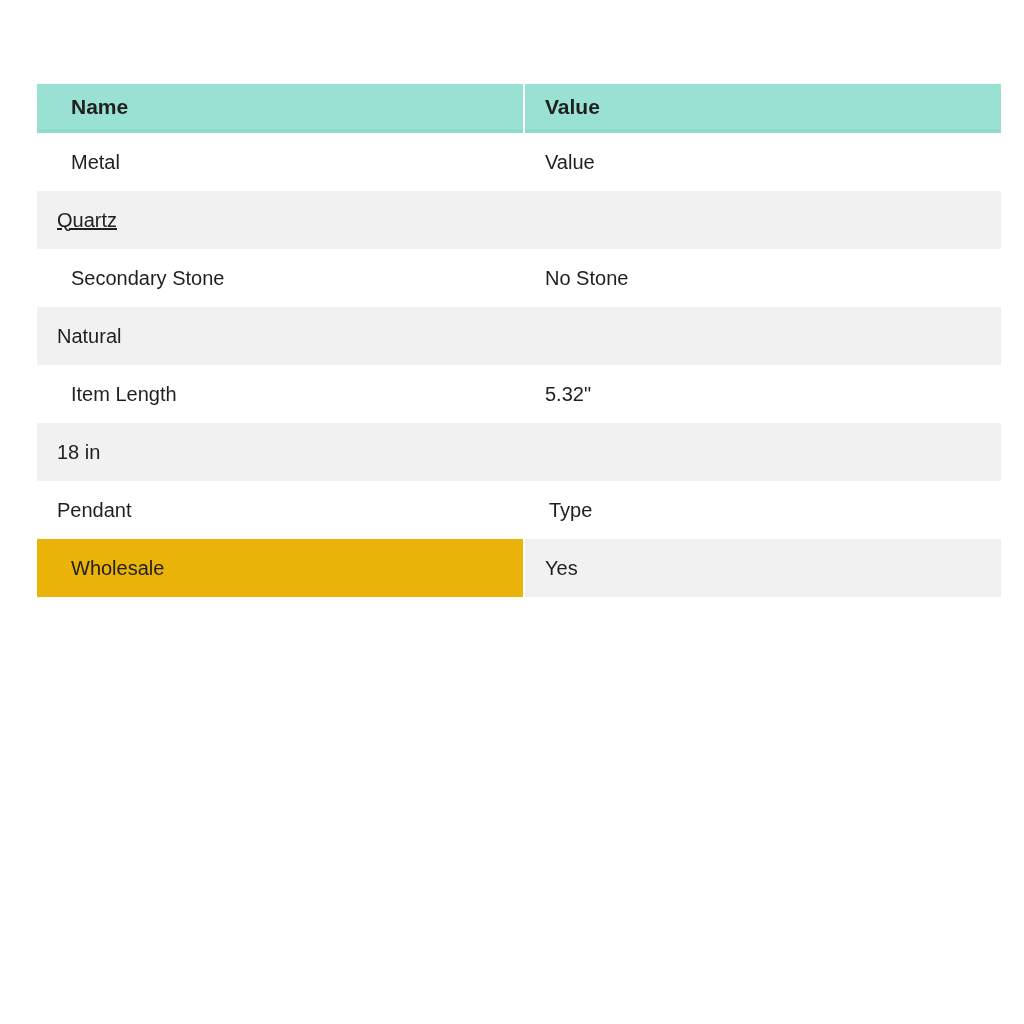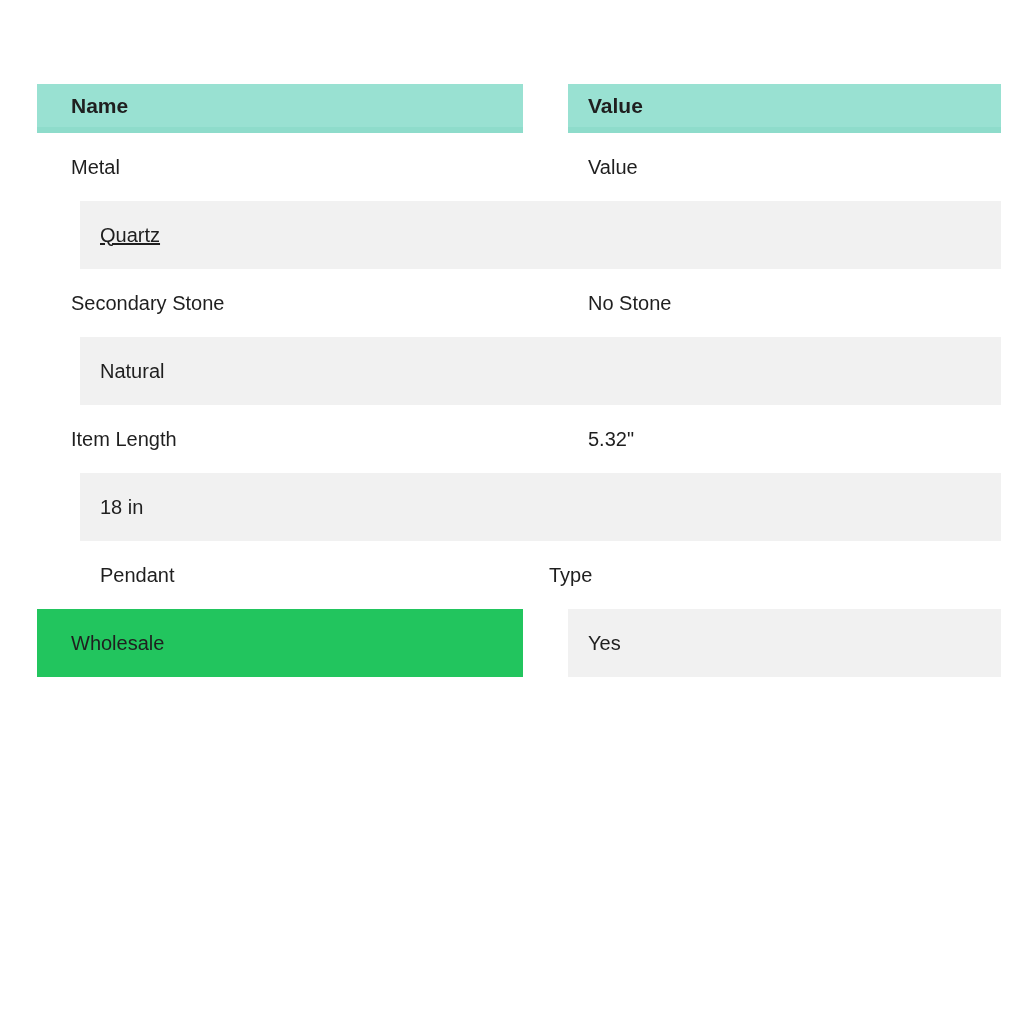--- a/index.html
+++ b/index.html
@@ -14,46 +14,45 @@
     position: absolute;
     left: 37px;
     top: 84px;
     width: 964px;
     display: flex;
     flex-direction: column;
   }
   .t-row {
     display: flex;
     column-gap: 2px;
-    height: 68px;
+    height: 58px;
   }
   .t-row.header {
     height: 49px;
   }
   .t-cell {
     display: flex;
     align-items: center;
     font-size: 20px;
     background: transparent;
     overflow: hidden;
     white-space: nowrap;
   }
   .t-cell.name-col {
     width: 486px;
     padding-left: 34px;
   }
   .t-cell.value-col {
     flex: 1;
     padding-left: 20px;
-    margin-left: 43px;
   }
   .t-row.header .t-cell {
     font-weight: 700;
     font-size: 21px;
-    border-bottom: 6px solid #c2410c;
+    border-bottom: 4px solid #c2410c;
   }
   .t-row.odd .t-cell { background: #ffffff; }
 </style>
 </head>
 <body style="color: rgb(31, 31, 31); background: rgb(255, 255, 255);">
 
 <div class="spec-table">
   <div class="t-row header">
     <div class="t-cell name-col" style="background: rgb(153, 225, 210); border-bottom-color: rgb(142, 220, 203);">Name</div>
     <div class="t-cell value-col" style="background: rgb(153, 225, 210); border-bottom-color: rgb(142, 220, 203);">Value</div>
@@ -85,17 +84,17 @@
   <div class="t-row even">
     <div class="t-cell value-col" style="background: rgb(241, 241, 241);">18 in</div>
   </div>
 
   <div class="t-row odd">
     <div class="t-cell value-col">Pendant</div>
     <div class="t-cell name-col">Type</div>
   </div>
 
   <div class="t-row even">
-    <div class="t-cell name-col" style="background: #22c55e;">Wholesale</div>
+    <div class="t-cell name-col" style="background: #eab308;">Wholesale</div>
     <div class="t-cell value-col" style="background: rgb(241, 241, 241);">Yes</div>
   </div>
 </div>
 </div>
 
 </body></html>

